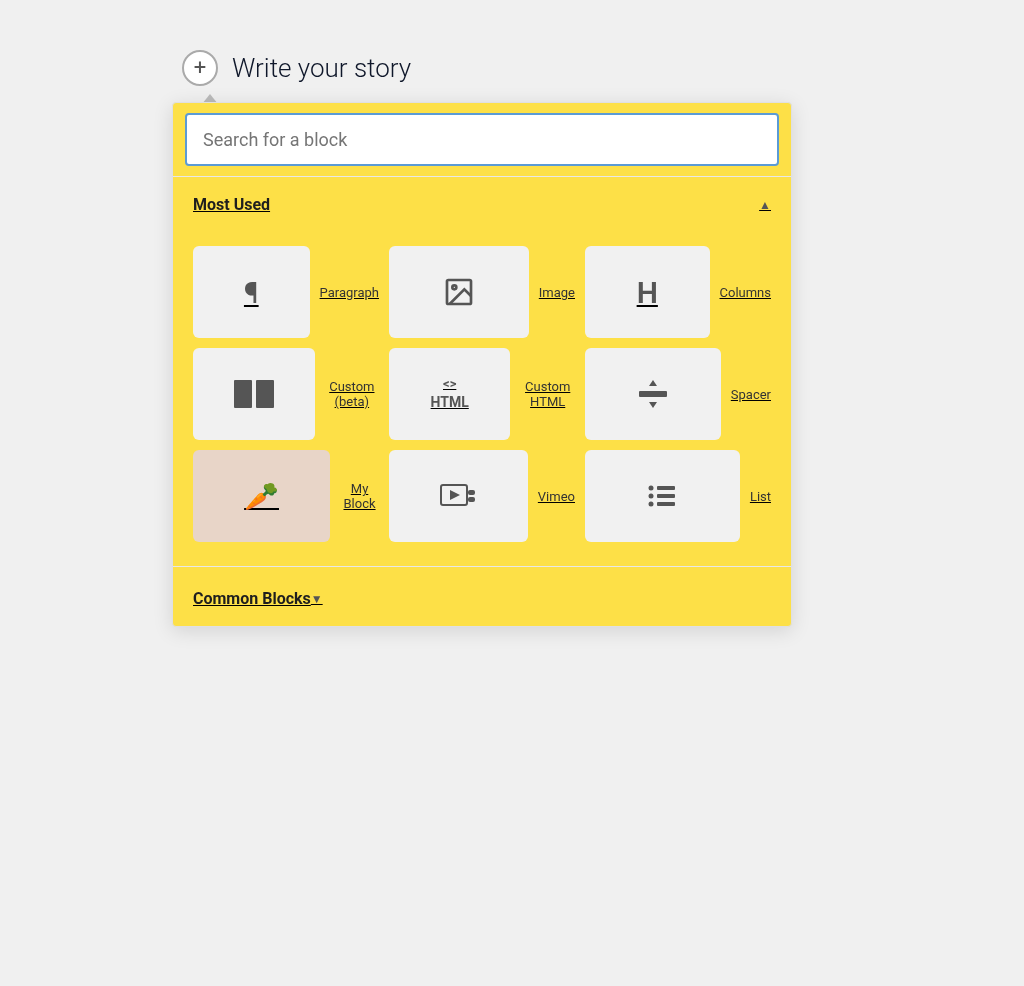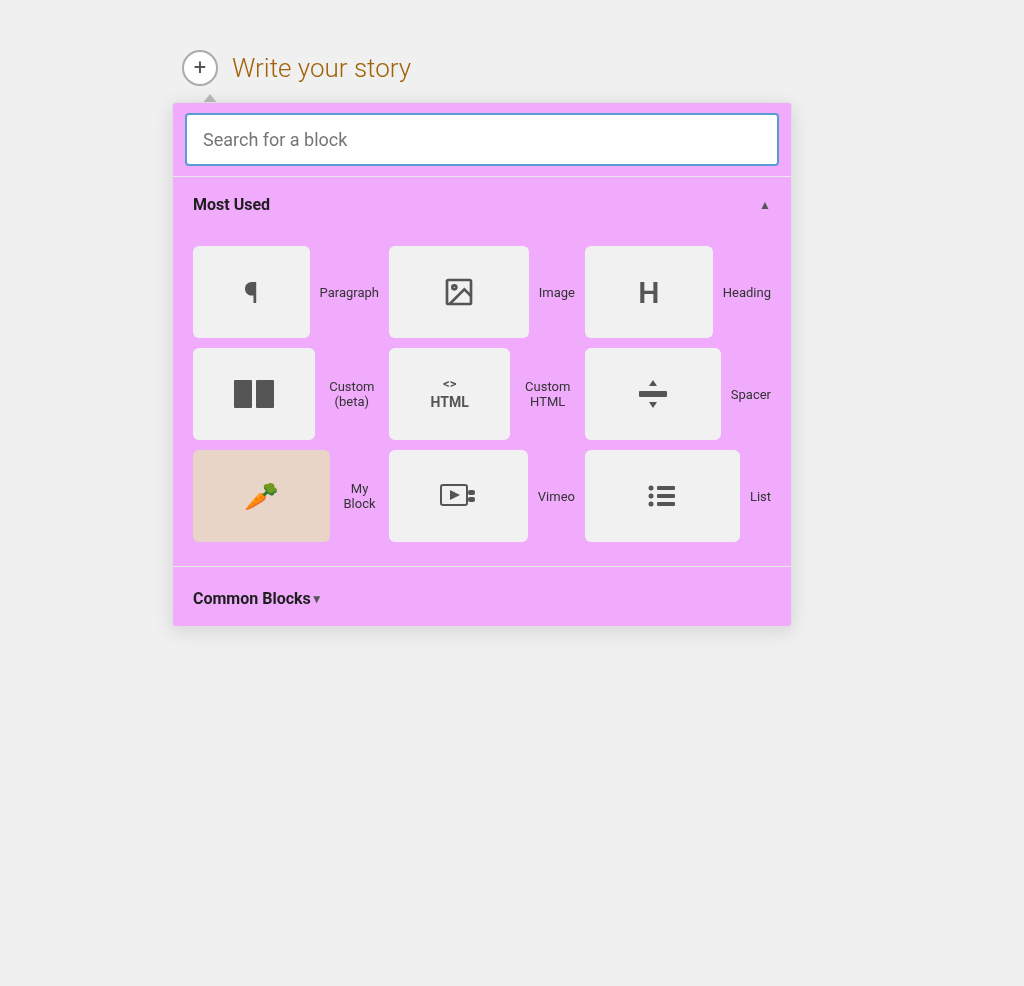--- a/index.html
+++ b/index.html
@@ -39,42 +39,43 @@
       display: flex;
       align-items: center;
       justify-content: center;
       cursor: pointer;
       color: #555;
       font-size: 22px;
       line-height: 1;
     }
 
     .editor-placeholder {
-      color: #a16207;
+      color: #0f172a;
       font-size: 26px;
       font-weight: 300;
     }
 
     .caret-up {
       width: 0;
       height: 0;
       border-left: 8px solid transparent;
       border-right: 8px solid transparent;
       border-bottom: 10px solid #bbb;
       margin-left: 30px;
       margin-bottom: -2px;
     }
 
     .block-inserter {
-      background: #f0abfc;
+      background: #fde047;
       border: 1px solid #e0e0e0;
       border-radius: 4px;
       box-shadow: 0 4px 20px rgba(0,0,0,0.12);
       width: 620px;
       overflow: hidden;
+      text-decoration: underline;
     }
 
     .search-box {
       padding: 10px 12px;
       border-bottom: 1px solid #e8e8e8;
     }
 
     .search-input {
       width: 100%;
       border: 2px solid #5b9bd5;
@@ -226,21 +227,21 @@
               <polyline points="21,15 16,10 5,21"></polyline>
             </svg>
           </div>
           <span class="block-label">Image</span>
         </div>
 
         <div class="block-item">
           <div class="block-icon-wrapper">
             <span class="icon-heading"></span>
           </div>
-          <span class="block-label">Heading</span>
+          <span class="block-label">Columns</span>
         </div>
 
         <div class="block-item">
           <div class="block-icon-wrapper">
             <div class="icon-columns">
               <span></span>
                 <span></span>
             </div>
           </div>
           <span class="block-label">Custom (beta)</span>

